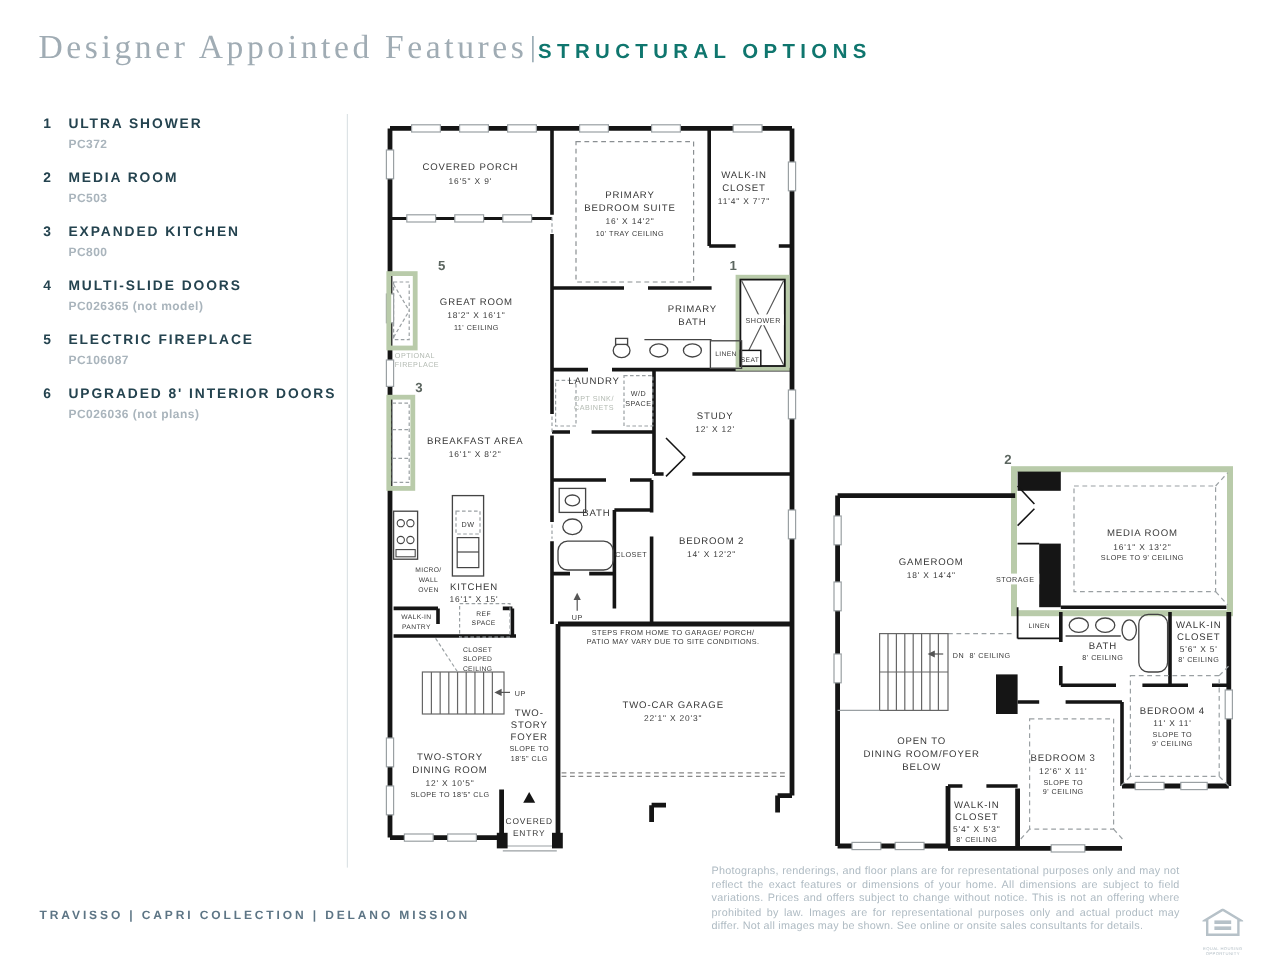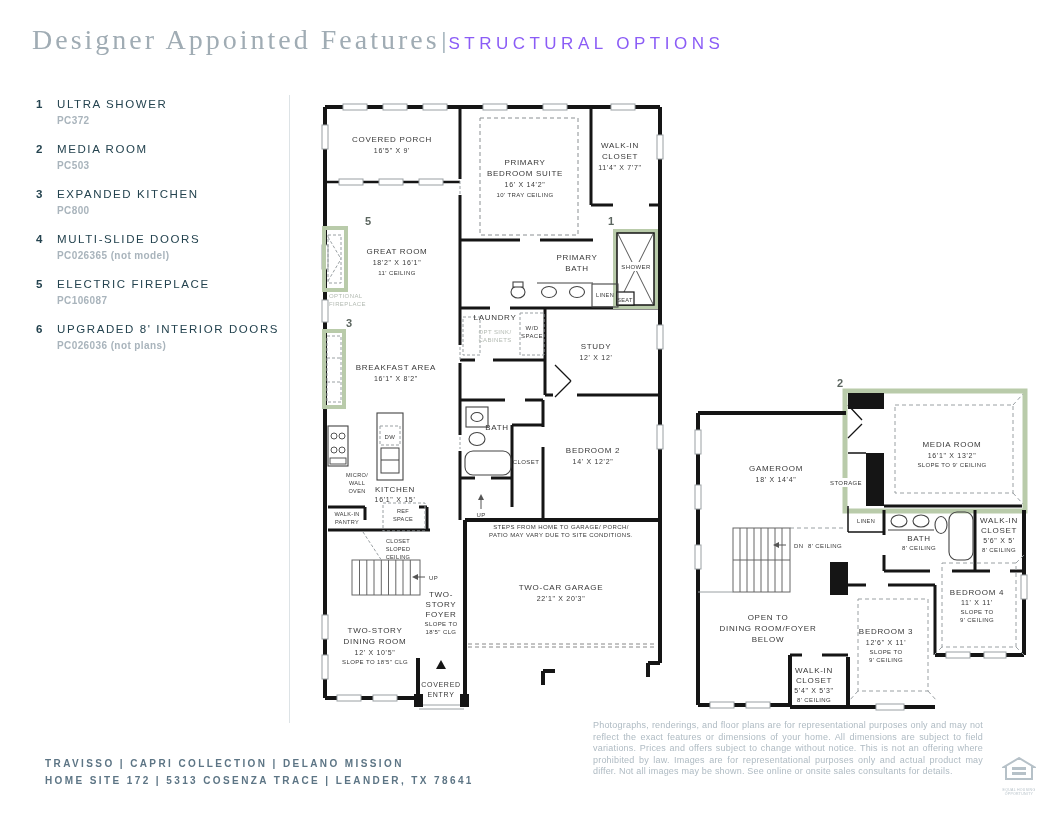--- a/index.html
+++ b/index.html
@@ -2,42 +2,42 @@
 <html><head>
 <meta charset="utf-8">
 <style>
   html,body{margin:0;padding:0;background:#e8e8e8;}
   .page{position:relative;width:1055px;height:815px;background:#ffffff;overflow:hidden;
         font-family:"Liberation Sans",sans-serif;}
   
   .titlebar{position:absolute;left:32px;top:24px;display:flex;align-items:baseline;gap:2px;white-space:nowrap;}
   .title-serif{font-family:"Liberation Serif",serif;font-size:28px;letter-spacing:3px;color:#a0acb4;font-weight:400;}
   .title-pipe{font-family:"Liberation Serif",serif;font-size:24px;color:#8da0ab;position:relative;top:-1px;}
-  .title-caps{font-size:17px;font-weight:400;letter-spacing:4.5px;color:#8b5cf6;}
+  .title-caps{font-size:17px;font-weight:700;letter-spacing:4.5px;color:#0f766e;}
   .subtitle{position:absolute;left:33px;top:65px;font-size:10.5px;color:#8c9aa4;letter-spacing:0.2px;}
   
   .features{position:absolute;left:36px;top:98px;width:245px;}
   .feature{display:grid;grid-template-columns:21px 1fr;margin-bottom:17px;}
   .feature .num{font-size:11.5px;font-weight:700;color:#24434f;letter-spacing:1px;}
-  .feature .fname{font-size:11.5px;font-weight:400;color:#24434f;letter-spacing:1.6px;line-height:13px;}
+  .feature .fname{font-size:11.5px;font-weight:700;color:#24434f;letter-spacing:1.6px;line-height:13px;}
   .feature .fcode{grid-column:2;font-size:10px;color:#a9b4bc;letter-spacing:0.4px;margin-top:4px;font-weight:bold;}
   .vdivider{position:absolute;left:289px;top:95px;width:1px;height:628px;background:#dde3e6;}
   
   .plan{position:absolute;}
   #plan1{left:315px;top:95px;}
   #plan2{left:690px;top:375px;}
   svg text{font-family:"Liberation Sans",sans-serif;fill:#383838;letter-spacing:0.7px;}
   svg .rm{font-size:8px;}
   svg .dim{font-size:7px;}
   svg .tiny{font-size:6px;letter-spacing:0.4px;}
   svg .micro{font-size:5.6px;letter-spacing:0.3px;}
   svg .gray{fill:#b3bab2;}
   svg .marker{font-size:11px;font-weight:700;fill:#5c6660;letter-spacing:0;}
   
-  .footer-left{position:absolute;left:45px;top:755px;font-size:10px;font-weight:700;
+  .footer-left{position:absolute;left:33px;top:755px;font-size:10px;font-weight:700;
                color:#5d7585;letter-spacing:2.4px;line-height:17px;white-space:nowrap;}
   .disclaimer{position:absolute;left:593px;top:720px;width:390px;font-size:9px;line-height:11.5px;
               color:#afbbc3;text-align:justify;letter-spacing:0.2px;}
   .eh-logo{position:absolute;left:1001px;top:757px;width:36px;text-align:center;}
   .eh-text{font-size:3.5px;color:#b6c1c8;letter-spacing:0.3px;line-height:4px;margin-top:1px;}
 </style>
 </head>
 <body>
 
 <div class="page">
@@ -387,21 +387,20 @@
       <text class="rm" x="287" y="220">BEDROOM 4</text>
       <text class="dim" x="287" y="230">11' X 11'</text>
       <text class="tiny" x="287" y="239">SLOPE TO</text>
       <text class="tiny" x="287" y="247">9' CEILING</text>
       <text class="marker" x="150" y="12">2</text>
     </g>
   </svg>
 
   <div class="footer-left">
     <div>TRAVISSO   |   CAPRI COLLECTION   |   DELANO MISSION</div>
-    <div>HOME SITE 172   |   5313 COSENZA TRACE   |   LEANDER, TX 78641</div>
   </div>
 
   <div class="disclaimer">Photographs, renderings, and floor plans are for representational purposes only and may not reflect the exact features or dimensions of your home. All dimensions are subject to field variations. Prices and offers subject to change without notice. This is not an offering where prohibited by law. Images are for representational purposes only and actual product may differ. Not all images may be shown. See online or onsite sales consultants for details.</div>
 
   <div class="eh-logo">
     <svg width="34" height="26" viewBox="0 0 34 26">
       <g fill="none" stroke="#b6c1c8" stroke-width="2">
         <polygon points="17,1 2,10 4,10 4,22 30,22 30,10 32,10"></polygon>
       </g>
       <rect x="10" y="10" width="14" height="3" fill="#b6c1c8"></rect>

